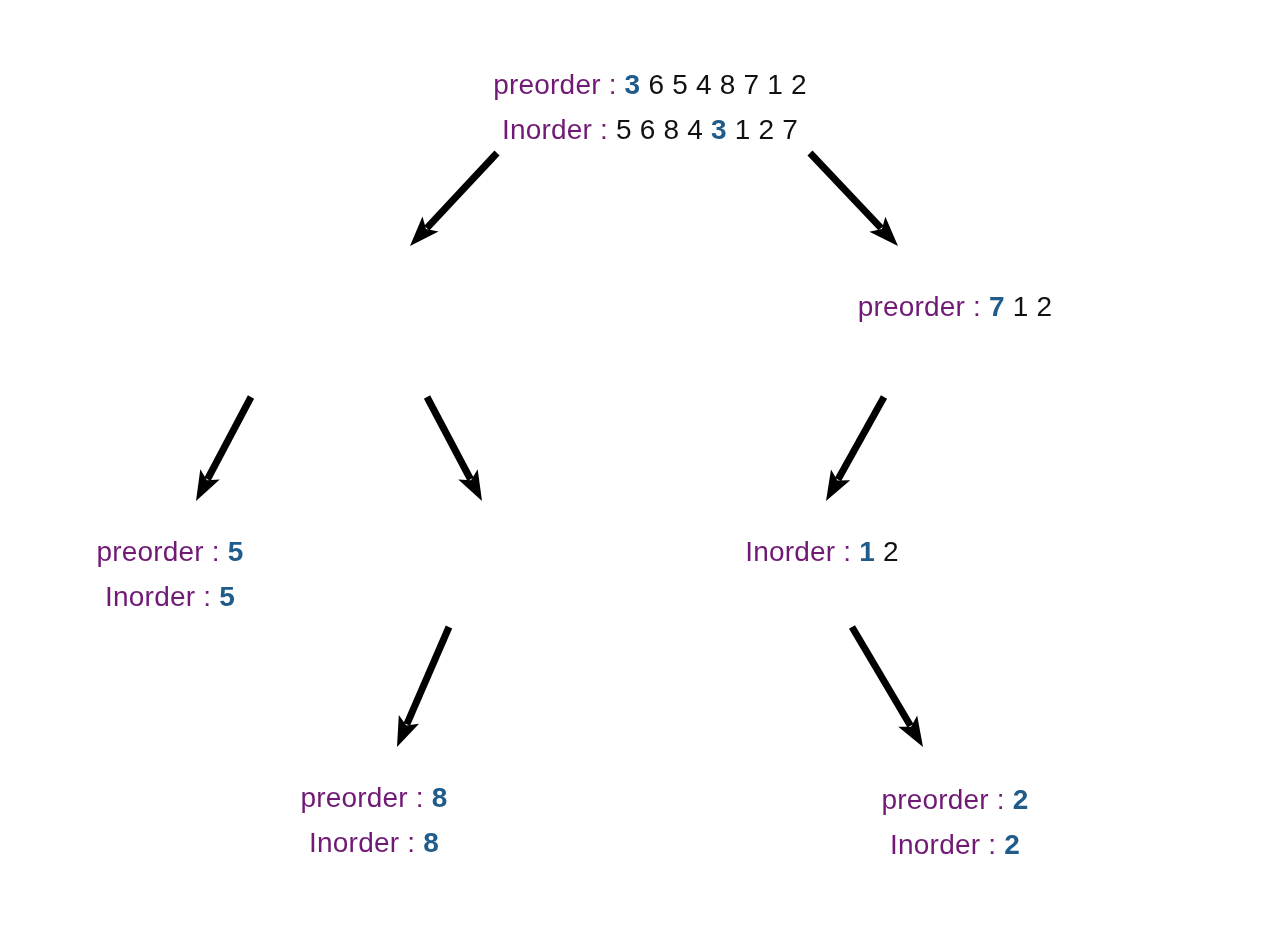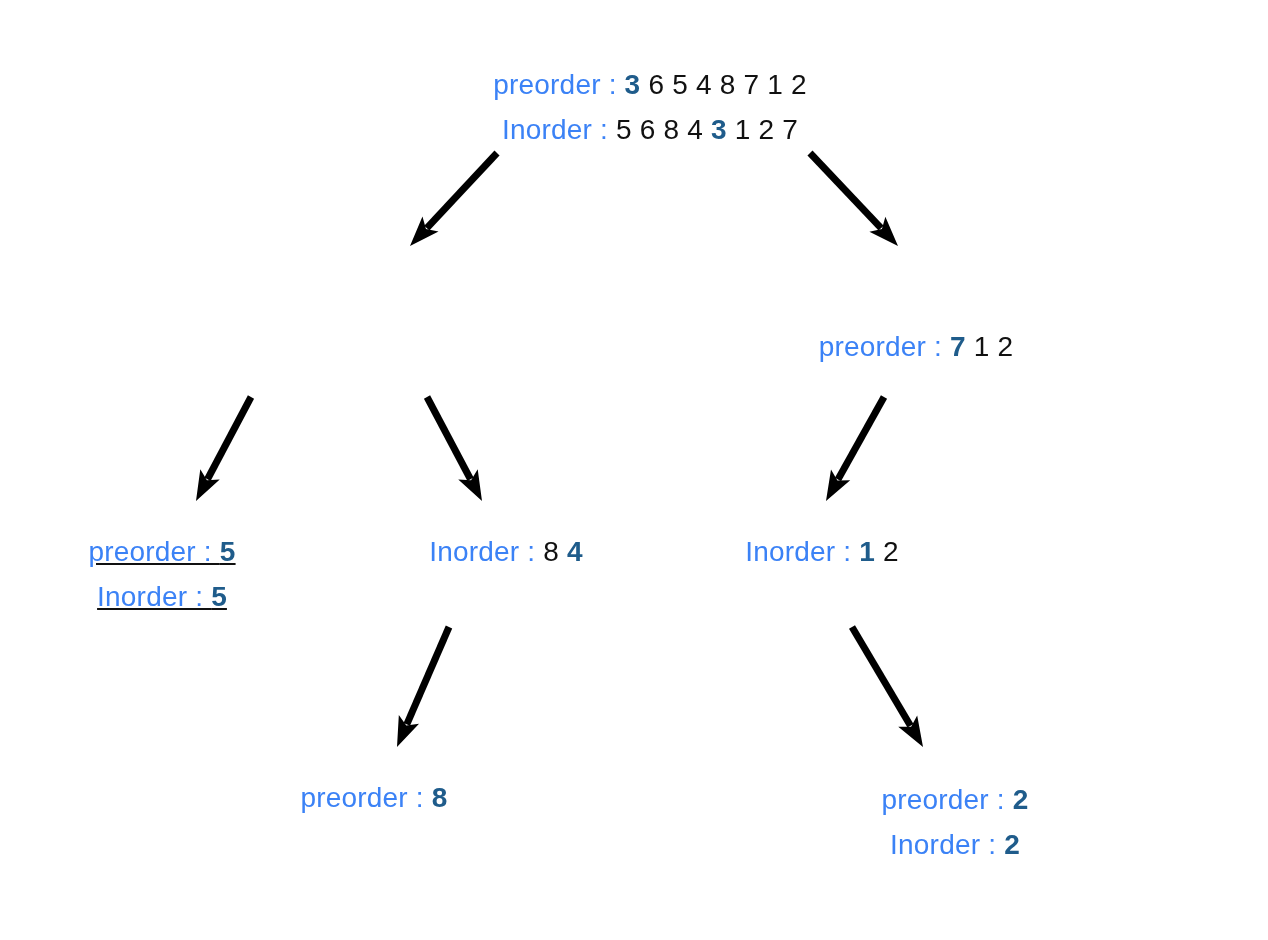--- a/index.html
+++ b/index.html
@@ -34,21 +34,21 @@
     color: #111111;
     font-size: 28px;
     line-height: 45px;
     letter-spacing: 0.2px;
     transform: translateX(-50%);
   }
   .node-line {
     display: block;
   }
   .seq-label {
-    color: #3b82f6;
+    color: #701a75;
     text-align: center;
   }
   .seq-values {
     color: #111111;
   }
   .pivot {
     color: #1F5C8B;
     font-weight: 700;
   }
 </style>
@@ -88,35 +88,35 @@
       </g>
     </svg>
 
   <div id="node-layer">
       <div class="node" style="left: 650px; top: 62px;">
         <span class="node-line"><span class="seq-label">preorder : </span><span class="seq-values"><span class="pivot">3</span> <span>6</span> <span>5</span> <span>4</span> <span>8</span> <span>7</span> <span>1</span> <span>2</span></span></span>
         <span class="node-line"><span class="seq-label">Inorder : </span><span class="seq-values"><span>5</span> <span>6</span> <span>8</span> <span>4</span> <span class="pivot">3</span> <span>1</span> <span>2</span> <span>7</span></span></span>
       </div>
       <div class="node" style="left: 390px; top: 284px;">
       </div>
-      <div class="node" style="left: 916px; top: 284px; margin-top: 40px;">
+      <div class="node" style="left: 955px; top: 284px;">
         <span class="node-line"><span class="seq-label">preorder : </span><span class="seq-values"><span class="pivot">7</span> <span>1</span> <span>2</span></span></span>
       </div>
-      <div class="node" style="left: 162px; top: 529px; text-decoration: underline;">
+      <div class="node" style="left: 170px; top: 529px;">
         <span class="node-line"><span class="seq-label">preorder : </span><span class="seq-values"><span class="pivot">5</span></span></span>
         <span class="node-line"><span class="seq-label">Inorder : </span><span class="seq-values"><span class="pivot">5</span></span></span>
       </div>
       <div class="node" style="left: 506px; top: 529px;">
-        <span class="node-line"><span class="seq-label">Inorder : </span><span class="seq-values"><span>8</span> <span class="pivot">4</span></span></span>
       </div>
       <div class="node" style="left: 822px; top: 529px;">
         <span class="node-line"><span class="seq-label">Inorder : </span><span class="seq-values"><span class="pivot">1</span> <span>2</span></span></span>
       </div>
       <div class="node" style="left: 374px; top: 775px;">
         <span class="node-line"><span class="seq-label">preorder : </span><span class="seq-values"><span class="pivot">8</span></span></span>
+        <span class="node-line"><span class="seq-label">Inorder : </span><span class="seq-values"><span class="pivot">8</span></span></span>
       </div>
       <div class="node" style="left: 955px; top: 777px;">
         <span class="node-line"><span class="seq-label">preorder : </span><span class="seq-values"><span class="pivot">2</span></span></span>
         <span class="node-line"><span class="seq-label">Inorder : </span><span class="seq-values"><span class="pivot">2</span></span></span>
       </div>
     </div>
 
 </div>
 
 </body></html>

